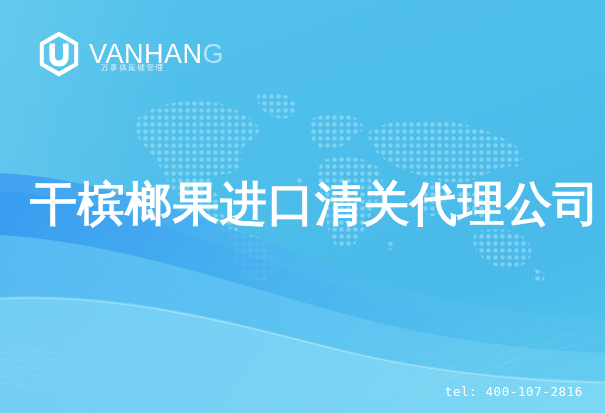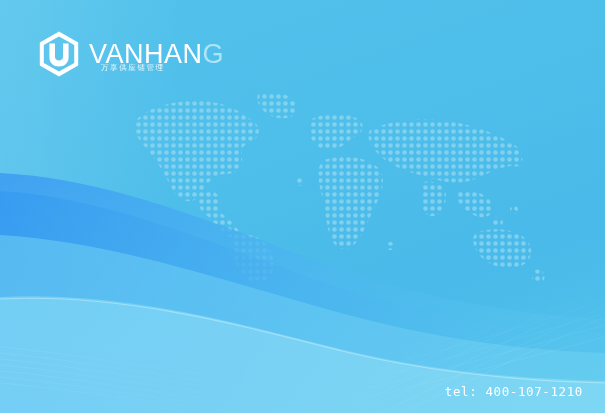--- a/index.html
+++ b/index.html
@@ -292,16 +292,17 @@
         </defs>
         <rect width="46" height="48" fill="#ffffff" mask="url(#hexmask)"></rect>
       </svg>
     </div>
     <div class="logo-word">
       <div class="logo-word-main"><span>VANHAN</span><span class="g-light">G</span></div>
       <div class="logo-word-sub">万享供应链管理</div>
     </div>
   </div>
 
-
-  <div class="phone">tel: 400-107-1210</div>
+  <div class="headline">干槟榔果进口清关代理公司</div>
+
+  <div class="phone">tel: 400-107-2816</div>
 
 </div>
 
 </body></html>

